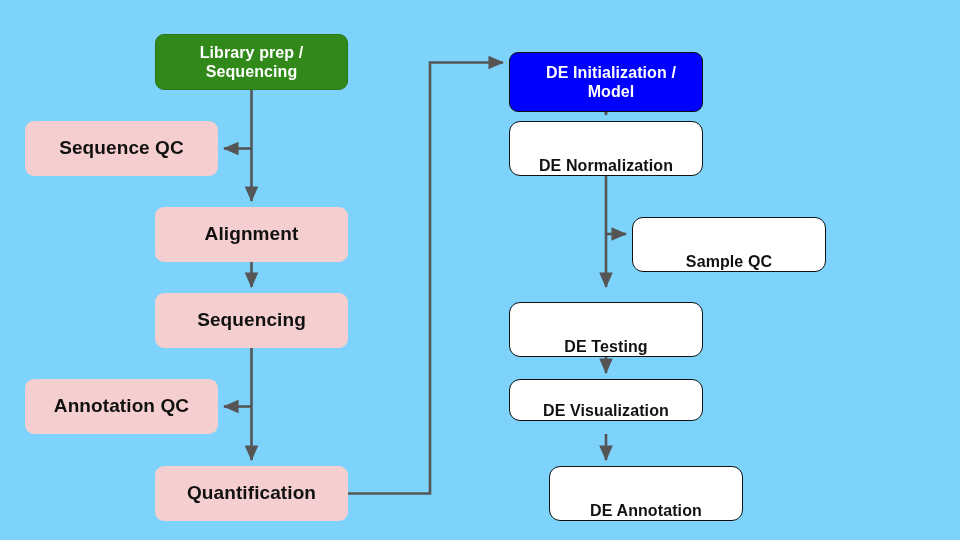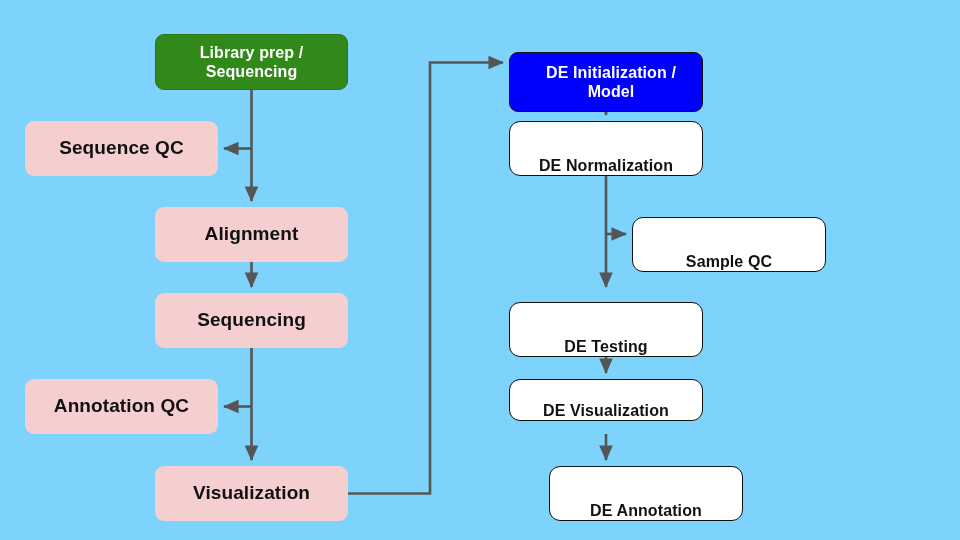--- a/index.html
+++ b/index.html
@@ -92,21 +92,21 @@
         <path d="M 606 434 L 606 460" fill="none" stroke="#555555" stroke-width="2.6" stroke-linecap="butt" stroke-linejoin="miter" marker-end="url(#arrowhead)"></path>
       </g>
   </svg>
   <div id="nodes-group">
       <div class="node node-green" style="left: 155px; top: 34px; width: 193px; height: 56px;"><span>Library prep   /
 Sequencing</span></div>
       <div class="node node-pink" style="left: 25px; top: 121px; width: 193px; height: 55px;"><span>Sequence QC</span></div>
       <div class="node node-pink" style="left: 155px; top: 207px; width: 193px; height: 55px;"><span>Alignment</span></div>
       <div class="node node-pink" style="left: 155px; top: 293px; width: 193px; height: 55px;"><span>Sequencing</span></div>
       <div class="node node-pink" style="left: 25px; top: 379px; width: 193px; height: 55px;"><span>Annotation QC</span></div>
-      <div class="node node-pink" style="left: 155px; top: 466px; width: 193px; height: 55px;"><span>Visualization</span></div>
+      <div class="node node-pink" style="left: 155px; top: 466px; width: 193px; height: 55px;"><span>Quantification</span></div>
       <div class="node node-blue" style="left: 509px; top: 52px; width: 194px; height: 60px; padding-left: 10px;"><span>DE Initialization /
 Model</span></div>
       <div class="node node-white" style="left: 509px; top: 121px; width: 194px; height: 55px;"><span>DE Normalization</span></div>
       <div class="node node-white" style="left: 632px; top: 207px; width: 194px; height: 55px; margin-top: 10px;"><span>Sample QC</span></div>
       <div class="node node-white" style="left: 509px; top: 295px; width: 194px; height: 55px; margin-top: 7px;"><span>DE Testing</span></div>
       <div class="node node-white" style="left: 509px; top: 379px; width: 194px; height: 42px;"><span>DE Visualization</span></div>
       <div class="node node-white" style="left: 509px; top: 466px; width: 194px; height: 55px; margin-left: 40px;"><span>DE Annotation</span></div>
     </div>
 </div>
 

